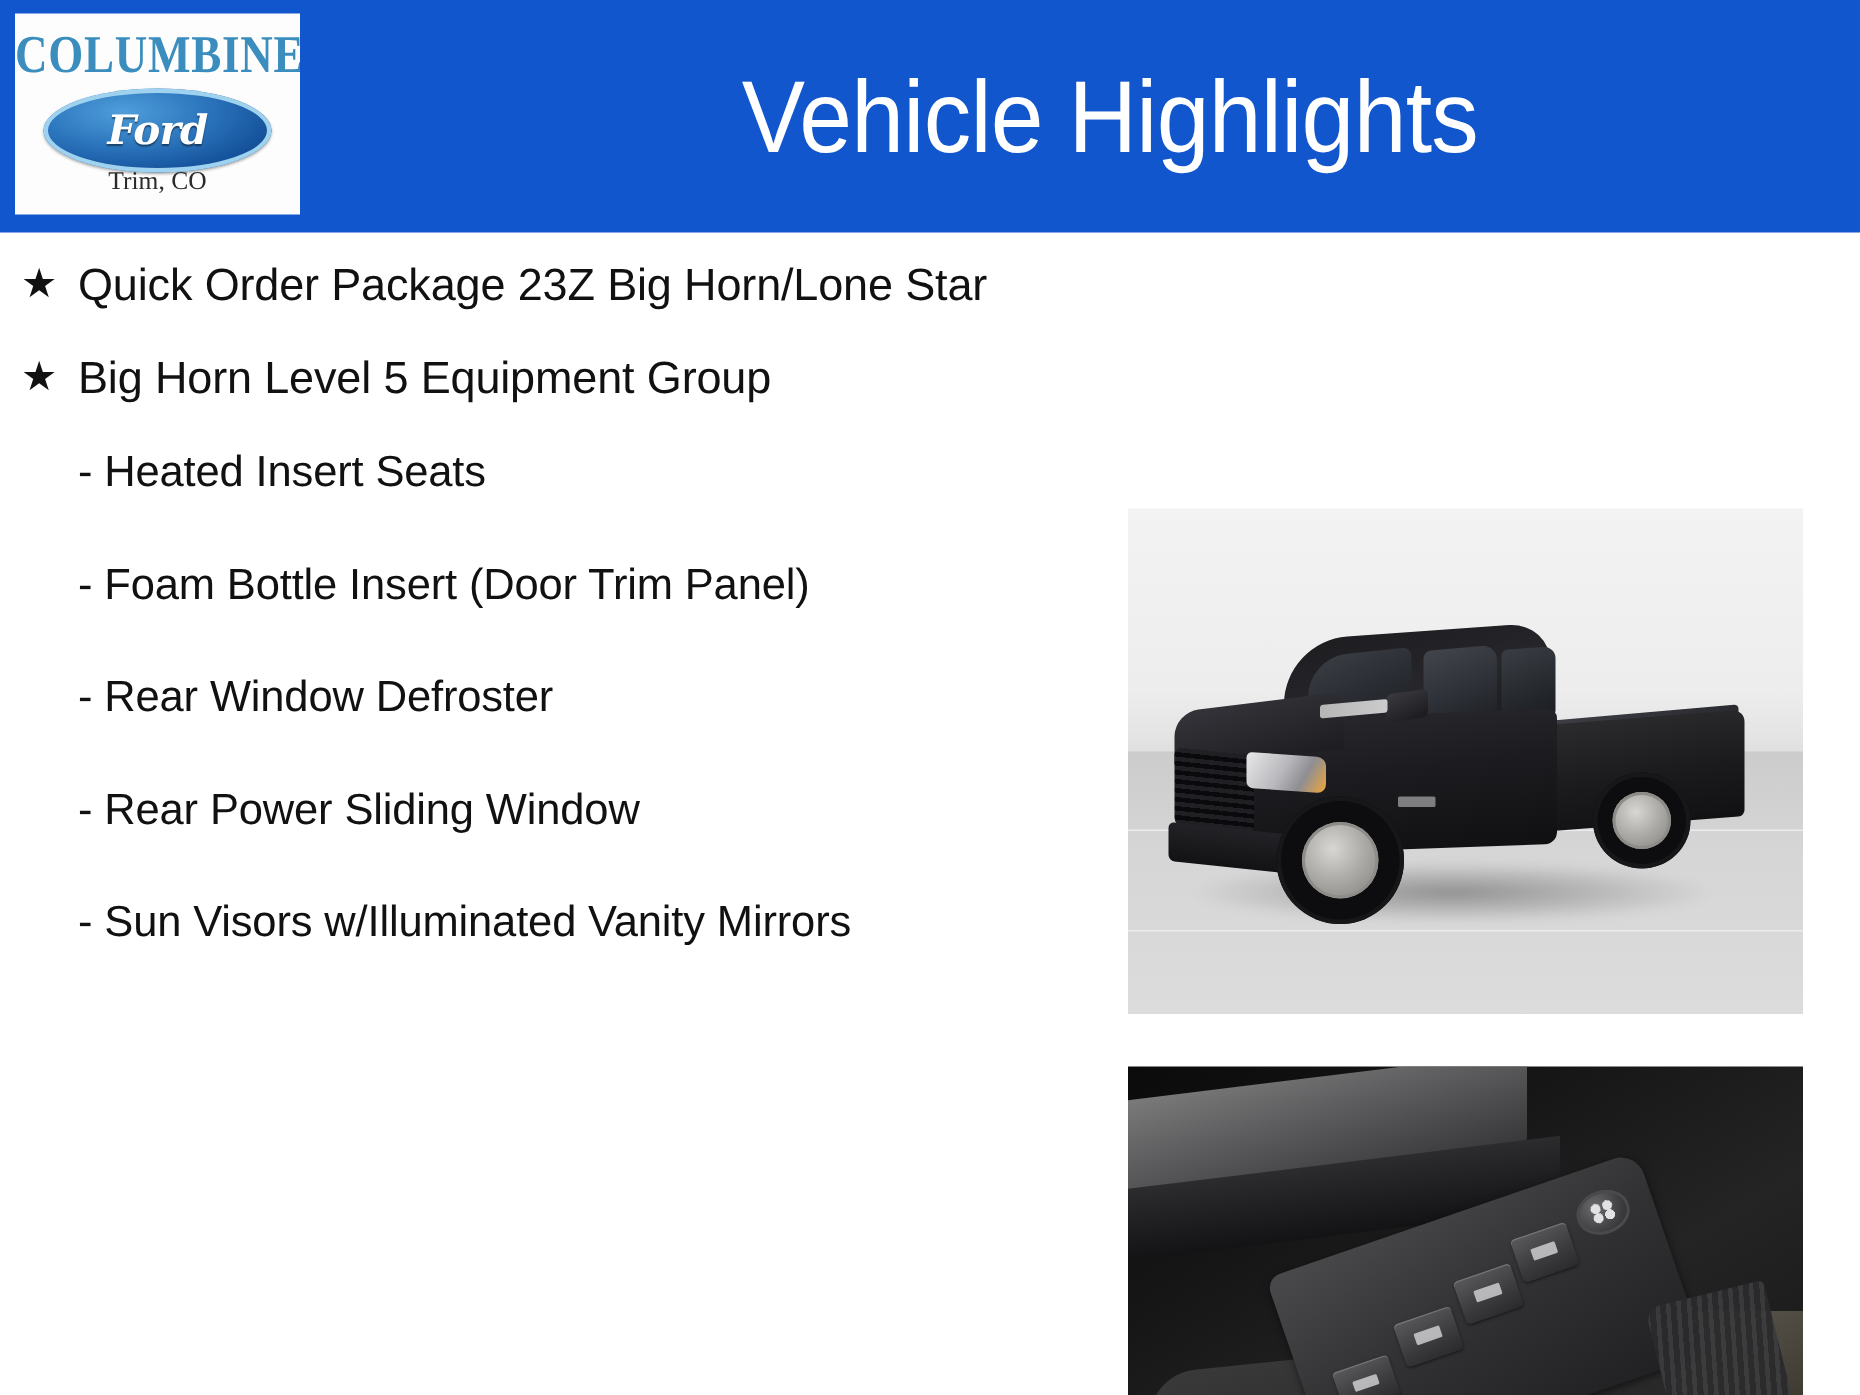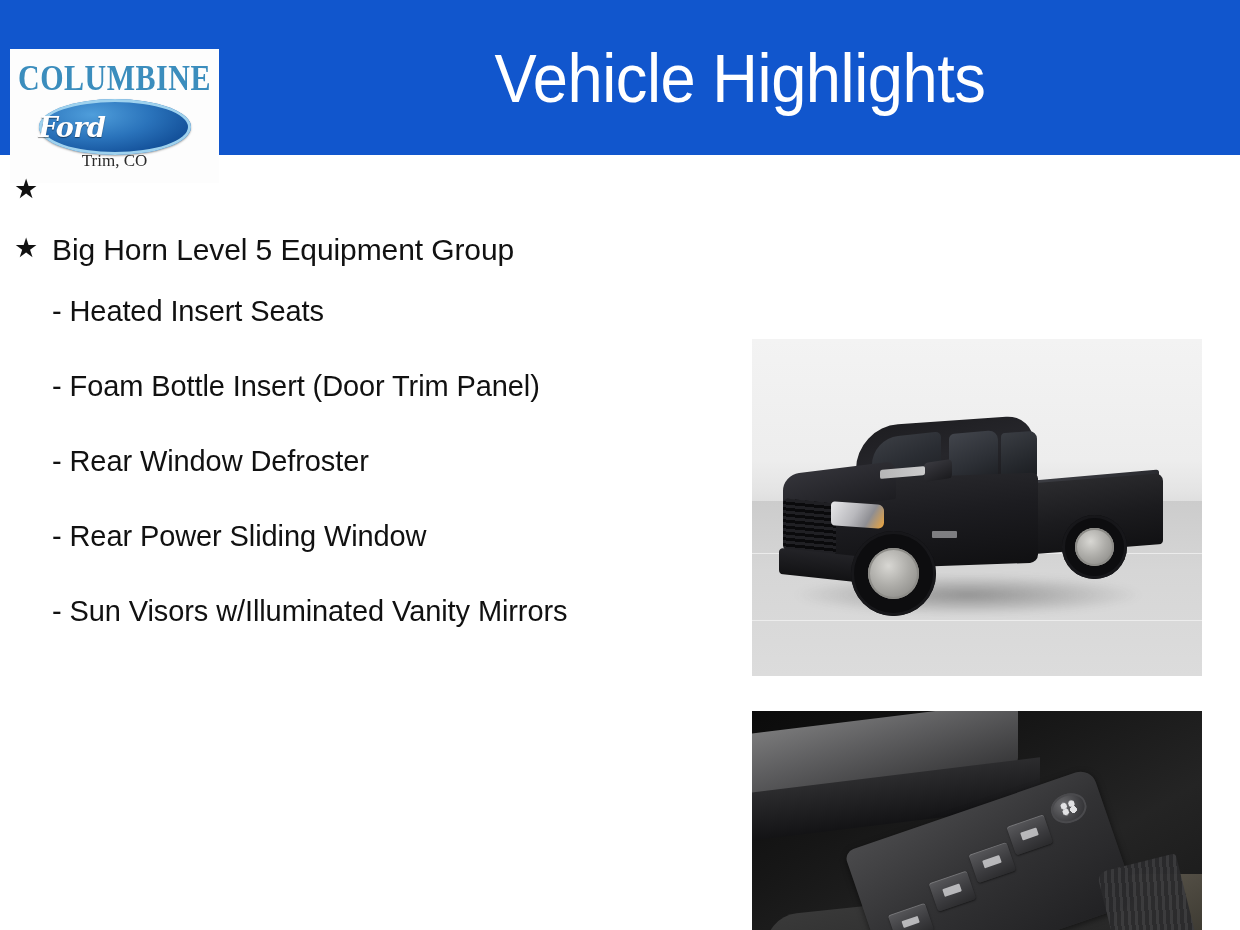--- a/index.html
+++ b/index.html
@@ -26,25 +26,24 @@
     left: 0;
     top: 0;
     width: 1240px;
     height: 155px;
     background: #1156cd;
   }
   .logo-box {
     position: absolute;
     left: 10px;
     top: 9px;
-    width: 209px;
+    width: 190px;
     height: 134px;
     background: #fdfdfd;
     overflow: hidden;
-    margin-top: 40px;
   }
   .logo-inner {
     position: relative;
     width: 100%;
     height: 100%;
   }
   .logo-word {
     position: absolute;
     left: 0;
     right: 0;
@@ -64,20 +63,21 @@
     left: 50%;
     top: 50px;
     transform: translateX(-50%);
     width: 152px;
     height: 56px;
     border-radius: 50%;
     background: radial-gradient(ellipse at 35% 28%, #4f9edb 0%, #2a73bb 42%, #15539c 72%, #0d3f7d 100%);
     box-shadow: inset 0 0 0 3px #9fd2ee, 0 1px 2px rgba(0,0,0,.35);
     display: flex;
     align-items: center;
+    justify-content: center;
   }
   .ford-script {
     font-family: "DejaVu Serif", serif;
     font-style: italic;
     font-weight: 700;
     font-size: 27px;
     color: #ffffff;
     letter-spacing: -0.5px;
     text-shadow: 0 1px 1px rgba(0,0,0,.45);
   }
@@ -395,20 +395,21 @@
   </div>
 
   <div class="slide-title">Vehicle Highlights</div>
 
   <div class="content">
 
     <div class="bullets">
 
       <div class="bullet-row level1">
         <span class="star-icon">★</span>
+        <span class="bullet-text">Quick Order Package 23Z Big Horn/Lone Star</span>
       </div>
 
 
       <div class="bullet-row level1">
         <span class="star-icon">★</span>
         <span class="bullet-text">Big Horn Level 5 Equipment Group</span>
       </div>
 
       <div class="bullet-row level2">
         <span class="bullet-text">- Heated Insert Seats</span>

